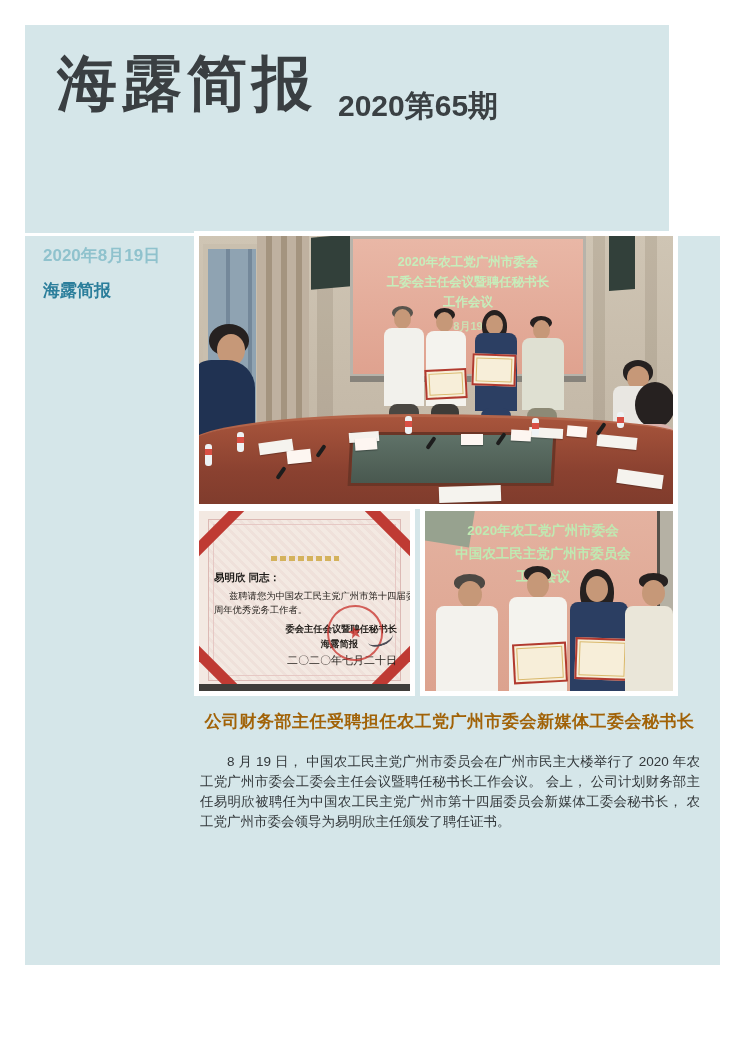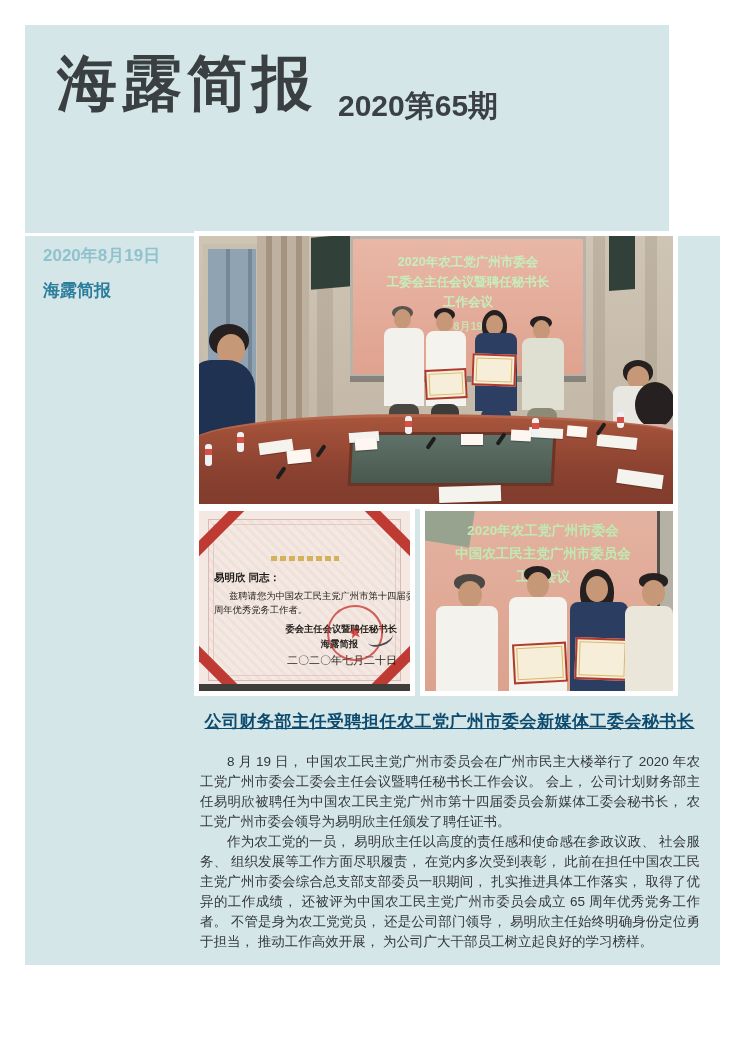--- a/index.html
+++ b/index.html
@@ -82,21 +82,21 @@
 
   
   .gp-wall-r{position:absolute;right:0;top:0;width:13px;height:100%;background:#b5b1a4;border-left:3px solid #55514a;}
   .gp-corner{position:absolute;left:-12px;top:-14px;width:60px;height:46px;background:#97a28f;transform:rotate(9deg);}
   .gp-text{position:absolute;left:0;right:12px;top:8px;text-align:center;color:#bfeab2;
     font-weight:700;font-size:13.5px;line-height:23px;}
   .gp-date{position:absolute;left:0;right:12px;top:88px;text-align:center;color:#bfeab2;
     font-weight:700;font-size:11px;opacity:.85;}
 
   .headline{position:absolute;left:174px;top:474px;width:501px;text-align:center;
-    font-size:17px;font-weight:700;color:#0c4a6e;letter-spacing:0.5px;text-decoration:underline;}
+    font-size:17px;font-weight:700;color:#a16207;letter-spacing:0.5px;}
   .body-text{position:absolute;left:175px;top:516px;width:500px;font-size:13.5px;line-height:20px;
     color:#33383b;text-align:justify;}
   .body-text p{margin:0;text-indent:2em;}
 </style>
 </head>
 <body>
 
 <div class="page">
 
   <div class="panel header-panel">
@@ -250,17 +250,16 @@
           <div class="hair" style="left:214px;top:62px;width:29px;height:16px;"></div>
           <div class="head" style="left:217px;top:69px;width:23px;height:26px;"></div>
           <div class="body-shape" style="left:200px;top:95px;width:48px;height:85px;background:#eae6d9;"></div>
         </div>
       </div>
     </div>
 
     <div class="headline">公司财务部主任受聘担任农工党广州市委会新媒体工委会秘书长</div>
     <div class="body-text">
       <p>8 月 19 日， 中国农工民主党广州市委员会在广州市民主大楼举行了 2020 年农工党广州市委会工委会主任会议暨聘任秘书长工作会议。 会上， 公司计划财务部主任易明欣被聘任为中国农工民主党广州市第十四届委员会新媒体工委会秘书长， 农工党广州市委会领导为易明欣主任颁发了聘任证书。</p>
-      <p>作为农工党的一员， 易明欣主任以高度的责任感和使命感在参政议政、 社会服务、 组织发展等工作方面尽职履责， 在党内多次受到表彰， 此前在担任中国农工民主党广州市委会综合总支部支部委员一职期间， 扎实推进具体工作落实， 取得了优异的工作成绩， 还被评为中国农工民主党广州市委员会成立 65 周年优秀党务工作者。 不管是身为农工党党员， 还是公司部门领导， 易明欣主任始终明确身份定位勇于担当， 推动工作高效开展， 为公司广大干部员工树立起良好的学习榜样。</p>
     </div>
 
   </div>
 </div>
 
 </body></html>

